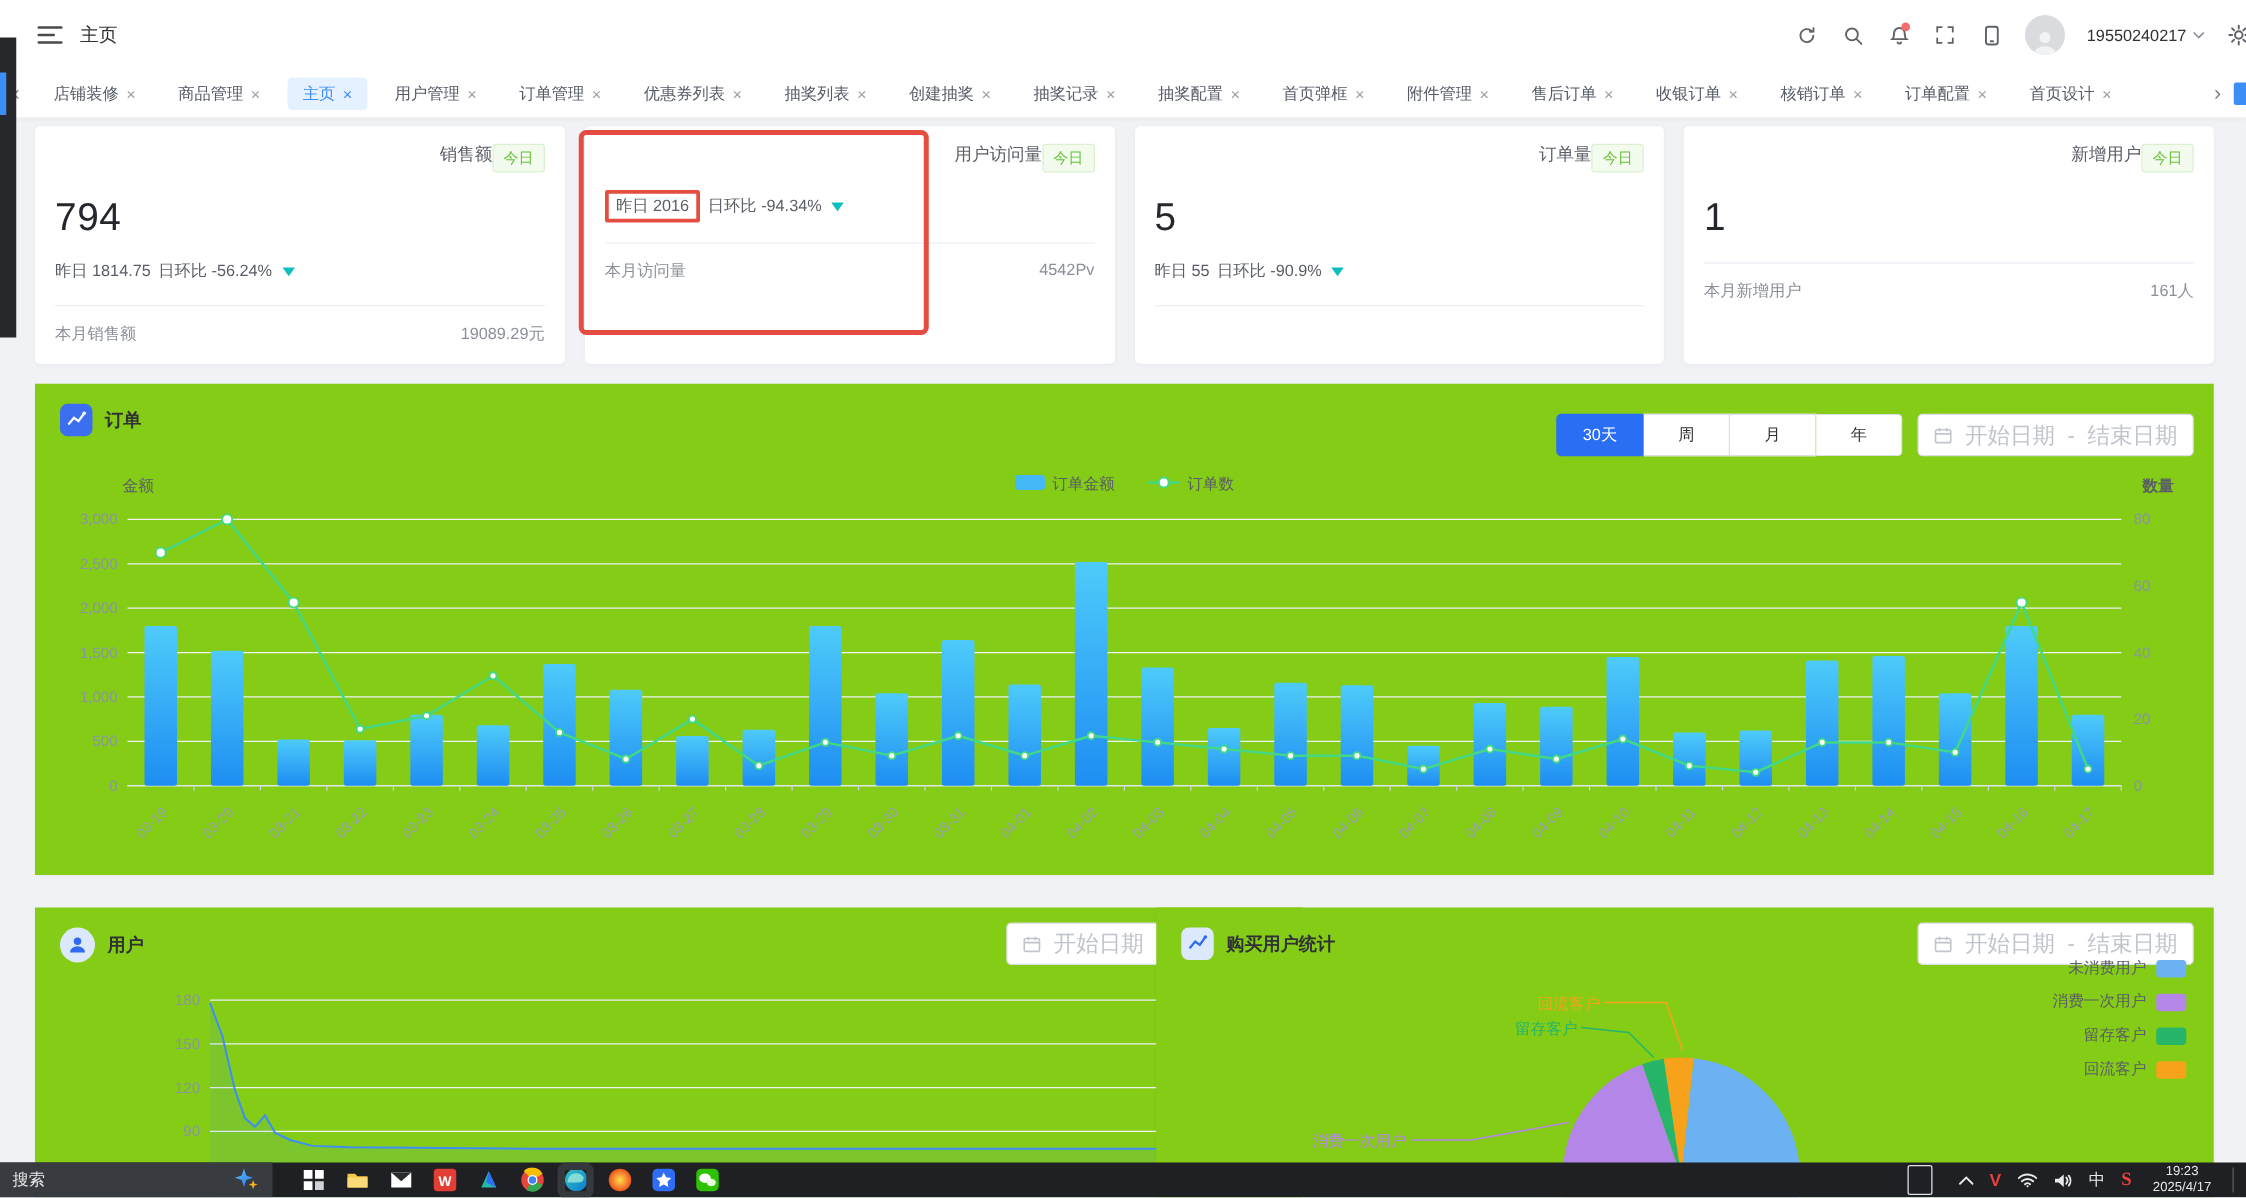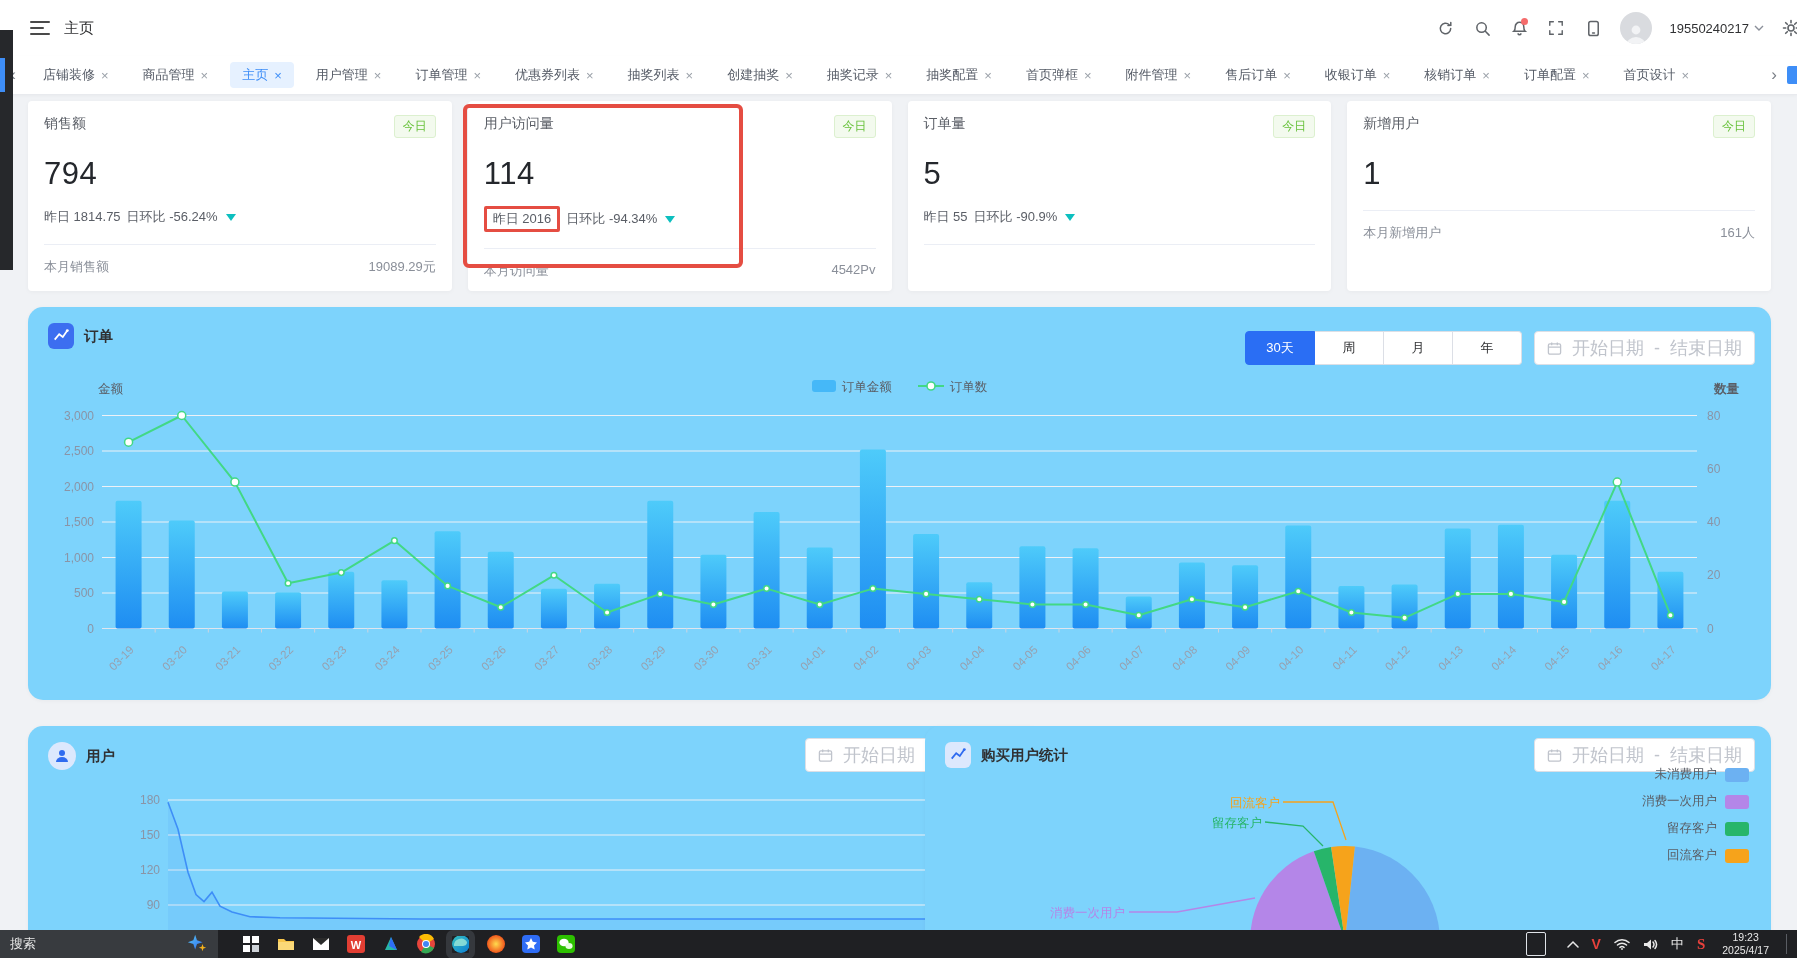--- a/index.html
+++ b/index.html
@@ -26,32 +26,32 @@
        color:#555b66;cursor:pointer;white-space:nowrap;font-size:13px;}
   .tab .x{font-size:13px;color:#9aa0a8;}
   .tab.active{background:#e6f1ff;color:#3e8ef7;}
   .tab.active .x{color:#3e8ef7;}
   .tab-more{width:10px;height:18px;background:#3e8ef7;border-radius:2px 0 0 2px;flex:0 0 auto;}
   .dark-strip{position:absolute;left:0;top:30px;width:13px;height:240px;background:#26282b;z-index:3;}
   .blue-sliver{position:absolute;left:0;top:58px;width:5px;height:34px;background:#3e8ef7;z-index:4;}
   
   .stats{position:absolute;left:28px;right:26px;top:101px;height:190px;display:flex;gap:16px;}
   .card{flex:1;background:#fff;border-radius:4px;box-shadow:0 1px 4px rgba(0,0,0,.04);position:relative;padding:14px 16px;}
-  .card-head{display:flex;justify-content:space-between;align-items:flex-start;}
+  .card-head{display:flex;justify-content:flex-end;align-items:flex-start;}
   .card-title{font-size:14px;color:#5a5e66;}
   .badge{font-size:12px;color:#67c23a;background:#f3faee;border:1px solid #dcf0cf;border-radius:3px;padding:2px 8px;}
   .card-num{font-size:31px;color:#24272c;font-weight:500;margin-top:18px;letter-spacing:.5px;}
   .card-sub{margin-top:16px;font-size:13px;color:#5a5e66;display:flex;align-items:center;gap:6px;}
   .tri-down{width:0;height:0;border-left:5px solid transparent;border-right:5px solid transparent;border-top:7px solid #0cbfbf;margin-left:2px;}
   .card-div{height:1px;background:#ebeef5;margin-top:18px;}
   .card-foot{display:flex;justify-content:space-between;font-size:13px;color:#8a8f99;margin-top:13px;}
   .red-outer{position:absolute;left:-5px;top:3px;width:272px;height:156px;border:4px solid #e54d42;border-radius:6px;pointer-events:none;z-index:5;}
   .red-inner{border:3px solid #e54d42;border-radius:2px;padding:1px 6px;margin:-2px 0;}
   
-  .panel{position:absolute;background:#7dd3fc;border-radius:15px;box-shadow:0 1px 4px rgba(0,0,0,.04);}
+  .panel{position:absolute;background:#84cc16;border-radius:0;box-shadow:0 1px 4px rgba(0,0,0,.04);}
   .p-order{left:28px;right:26px;top:307px;height:393px;}
   .p-user{left:28px;top:726px;width:1014px;height:232px;}
   .p-buy{left:925px;right:26px;top:726px;height:232px;}
   .p-head{position:absolute;left:20px;top:16px;display:flex;align-items:center;gap:10px;}
   .p-ic{width:26px;height:26px;border-radius:6px;display:flex;align-items:center;justify-content:center;flex:0 0 auto;}
   .p-ic.solid{background:#3c6ef0;}
   .p-ic.soft{background:#dce8fd;border-radius:6px;}
   .p-ic.round{background:#dce8fd;border-radius:50%;width:28px;height:28px;}
   .p-title{font-size:14.5px;font-weight:bold;color:#303133;}
   .controls{position:absolute;right:16px;top:24px;display:flex;align-items:center;gap:12px;padding-left:21px;}
@@ -241,21 +241,20 @@
         <div class="card-foot">
           <span>本月销售额</span>
           <span>19089.29元</span>
         </div>
       </div>
       <div class="card">
         <div class="card-head">
           <div class="card-title">用户访问量</div>
           <div class="badge">今日</div>
         </div>
-        <div class="card-num">114</div>
         <div class="card-sub">
           <span class="red-inner">昨日 2016</span>
           <span>日环比 -94.34%</span>
           <span class="tri-down"></span>
         </div>
         <div class="card-div"></div>
         <div class="card-foot">
           <span>本月访问量</span>
           <span>4542Pv</span>
         </div>

